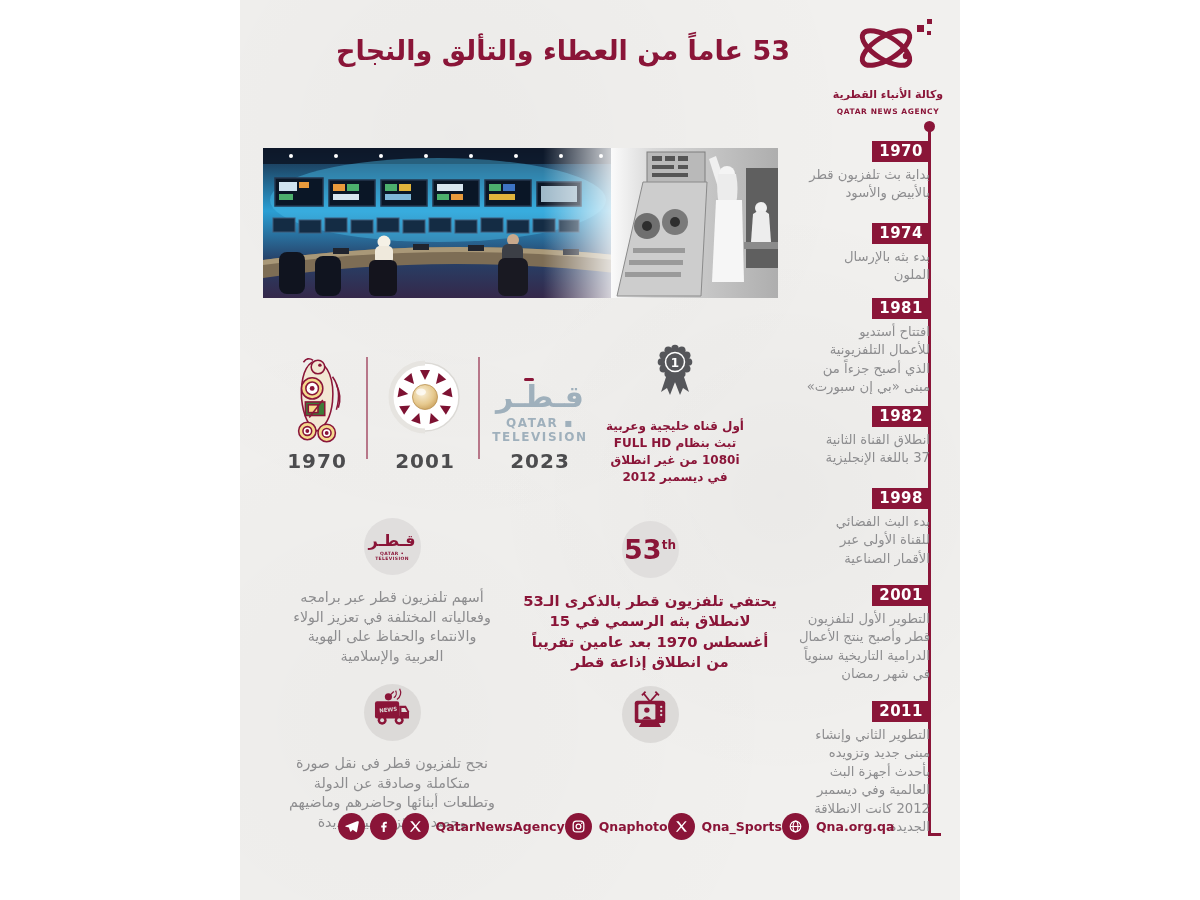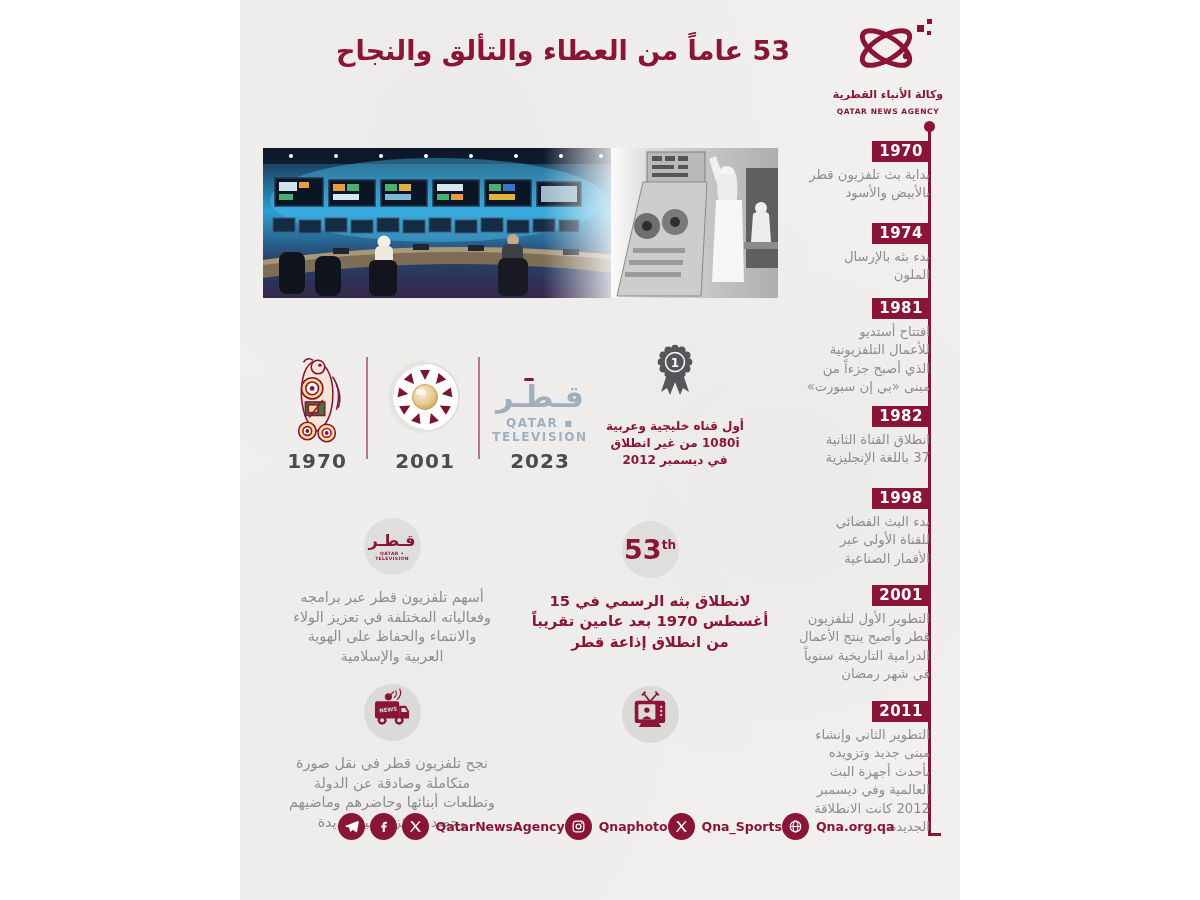--- a/index.html
+++ b/index.html
@@ -300,20 +300,21 @@
           <circle cx="23" cy="6.5" r="3.8"></circle>
           <circle cx="29.75" cy="8.3" r="3.8"></circle>
           <circle cx="34.7" cy="13.25" r="3.8"></circle>
         <circle cx="23" cy="20" r="14"></circle>
       </g>
       <circle cx="23" cy="20" r="9.5" fill="none" stroke="#ffffff" stroke-width="1.5"></circle>
       <text x="23" y="24.5" text-anchor="middle" font-size="12" font-weight="bold" fill="#ffffff">1</text>
     </svg>
     <div class="award-lines">
         <div>أول قناه خليجية وعربية</div>
+        <div>تبث بنظام FULL HD</div>
         <div>1080i من غير انطلاق</div>
         <div>في ديسمبر 2012</div>
       </div>
   </div>
 
   <div class="col col1-top">
     <div class="circle">
       <div class="qtv-ar ar">قـطـر</div>
       <div class="qtv-en">QATAR • TELEVISION</div>
     </div>
@@ -323,20 +324,21 @@
         <div>والانتماء والحفاظ على الهوية</div>
         <div>العربية والإسلامية</div>
       </div>
   </div>
 
   <div class="col col2-top">
     <div class="circle">
       <div class="anniv"><span>53</span><sup>th</sup></div>
     </div>
     <div class="lines-maroon">
+        <div>يحتفي تلفزيون قطر بالذكرى الـ53</div>
         <div>لانطلاق بثه الرسمي في 15</div>
         <div>أغسطس 1970 بعد عامين تقريباً</div>
         <div>من انطلاق إذاعة قطر</div>
       </div>
   </div>
 
   <div class="col col1-bot">
     <div class="circle" style="background:#dcdad8">
       <svg width="52" height="52" viewBox="0 0 58 58">
         <g fill="#8A1538">

